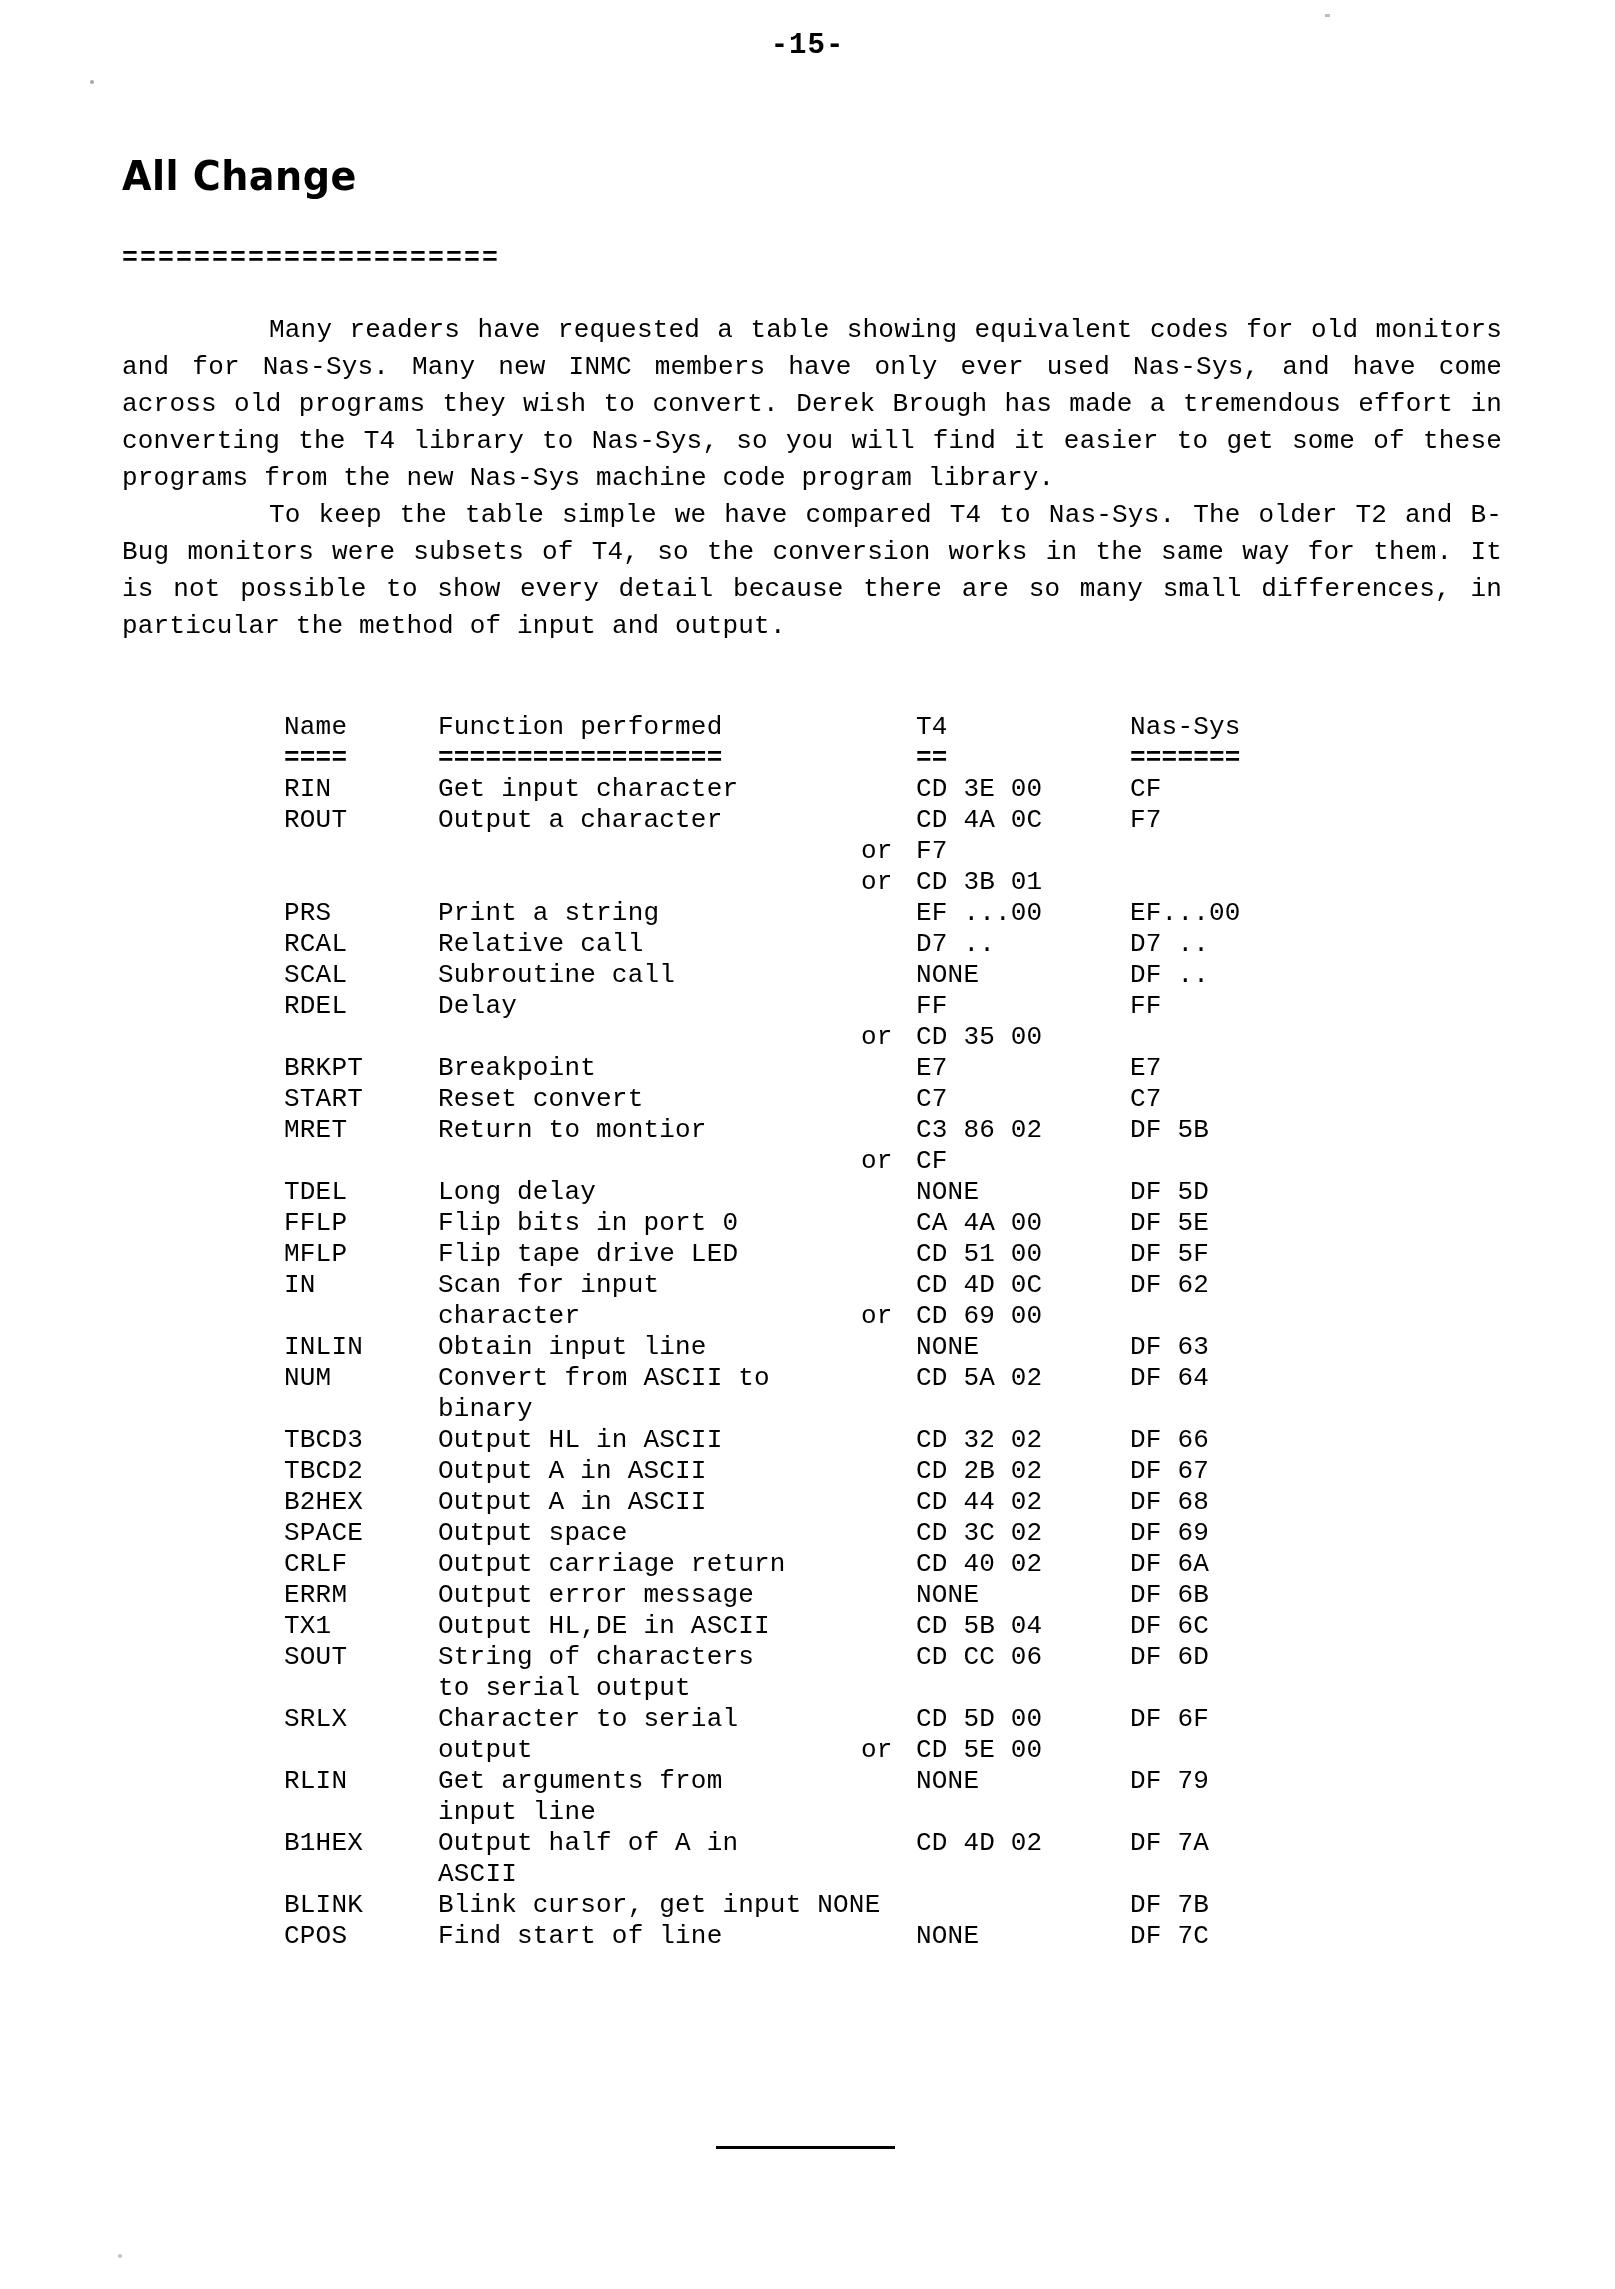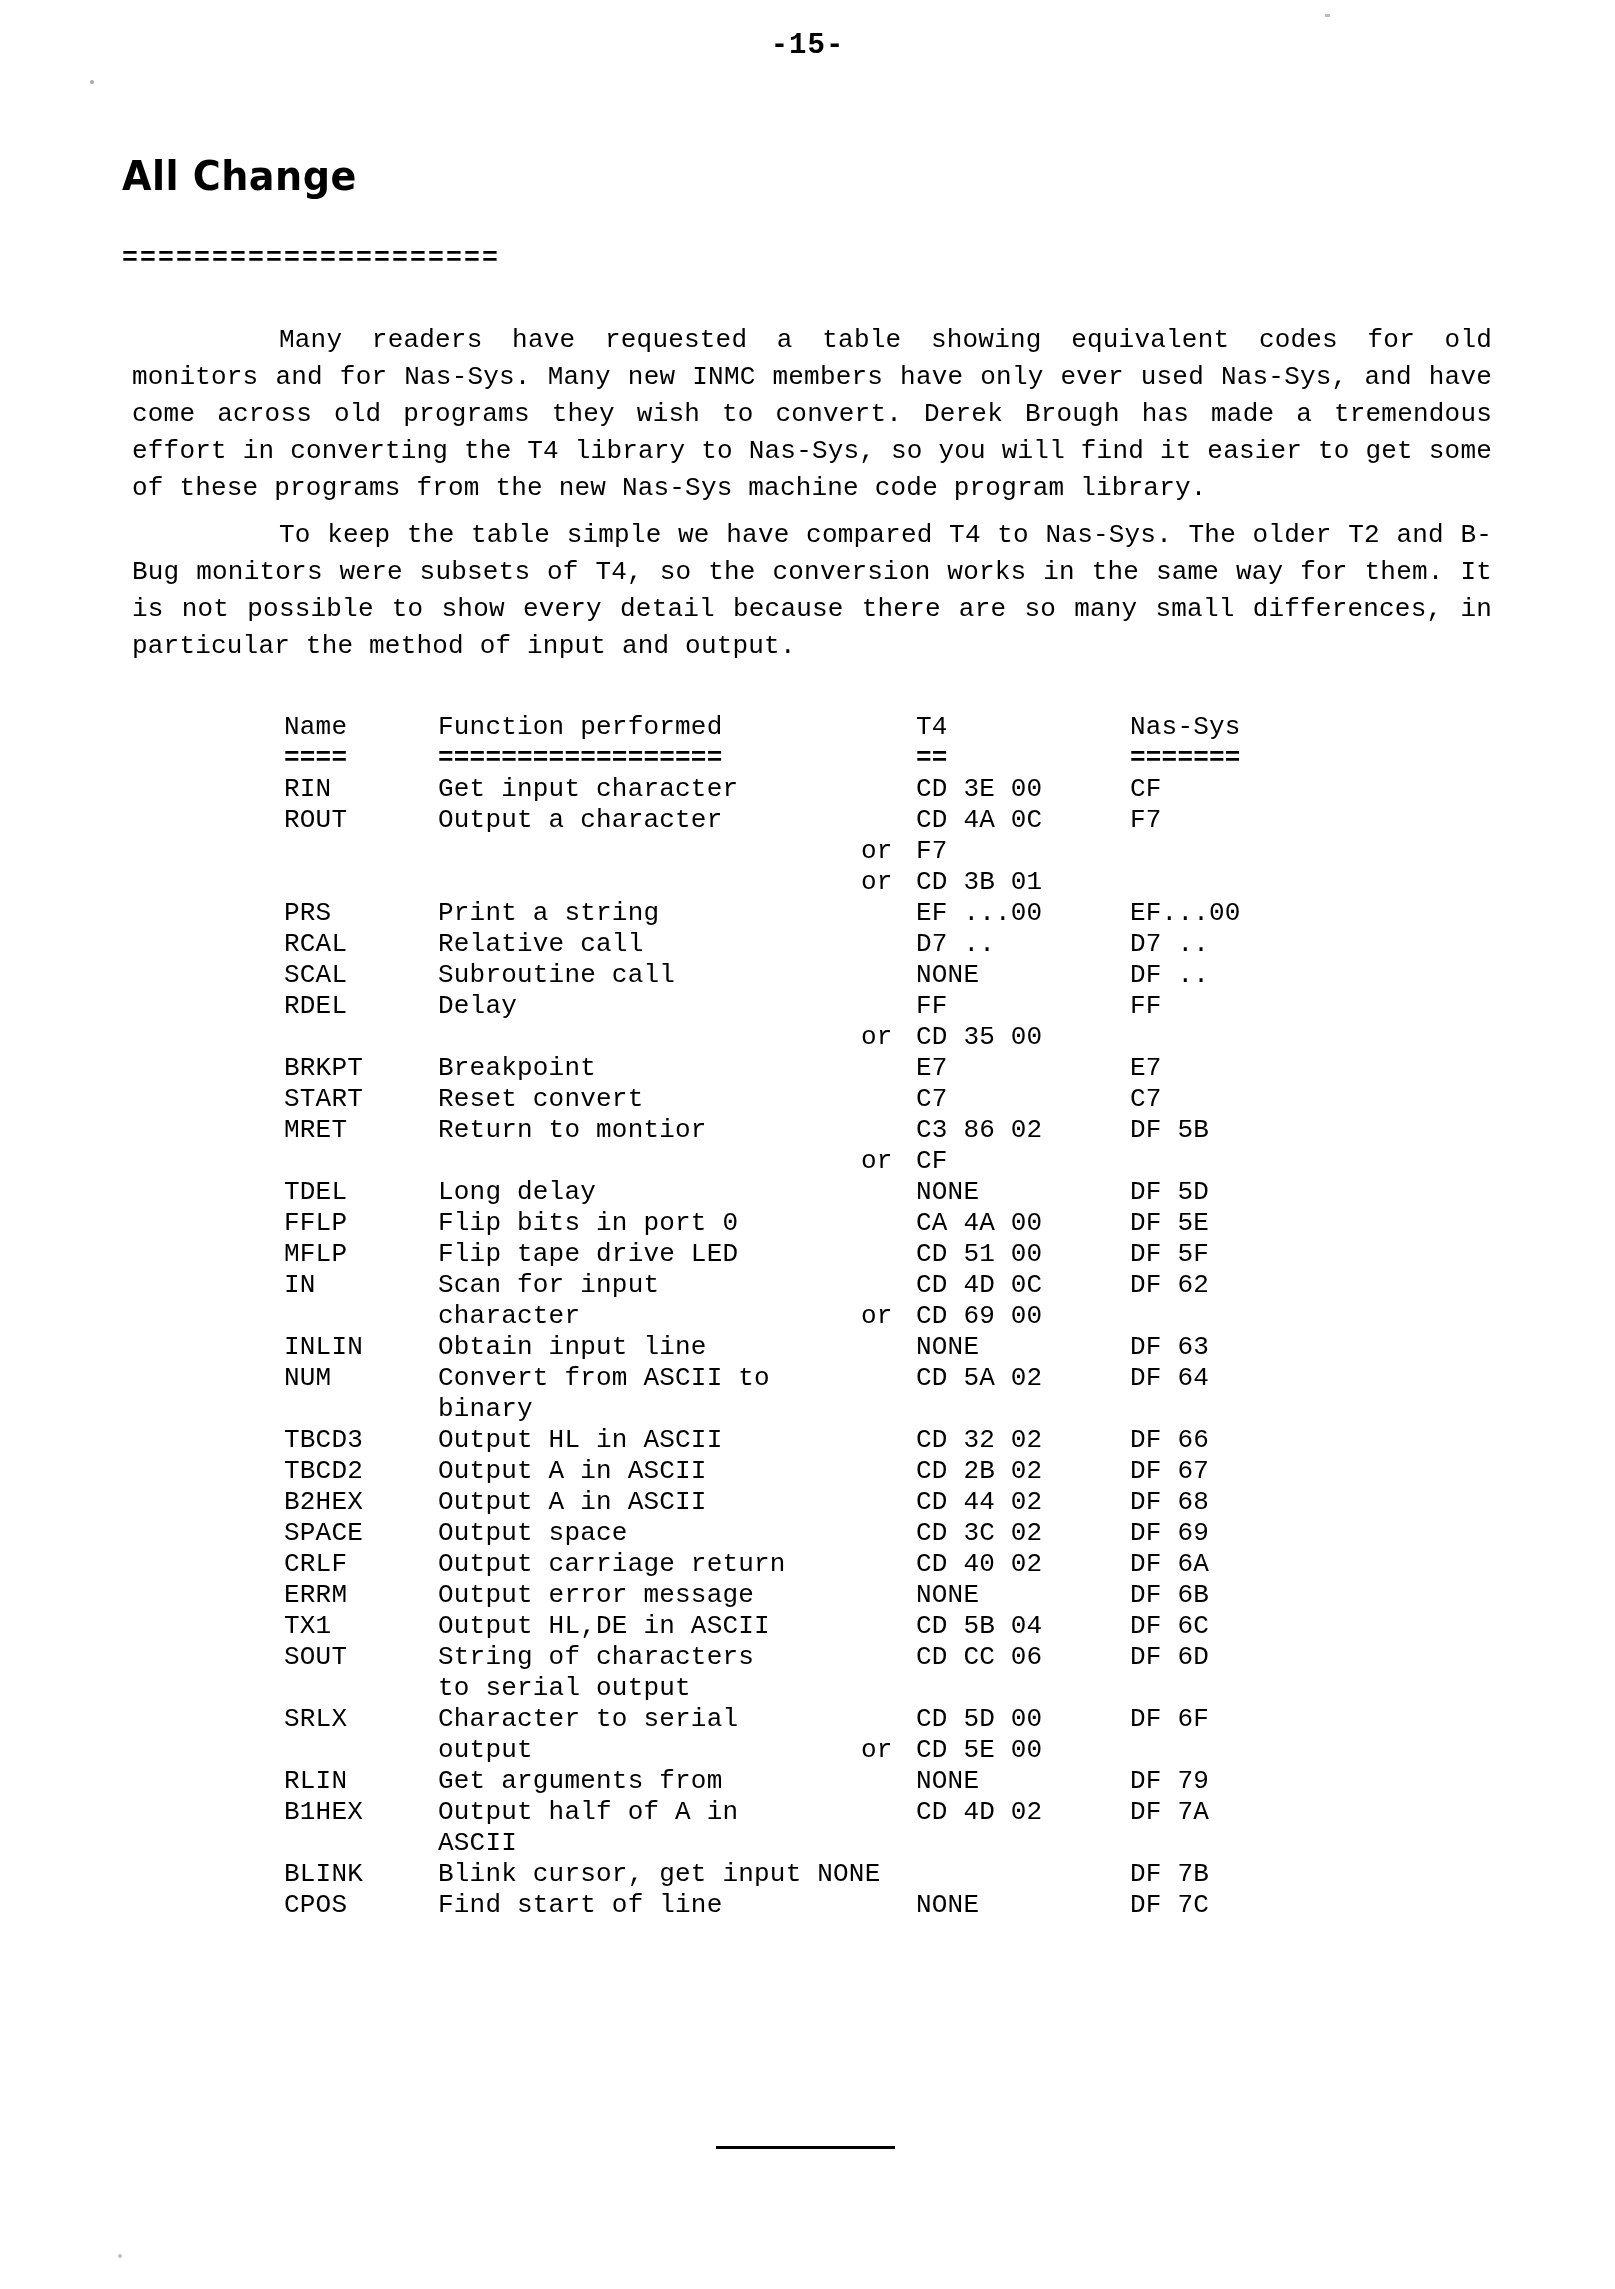--- a/index.html
+++ b/index.html
@@ -107,21 +107,21 @@
   .body-block {
     position: absolute;
     top: 312px;
     left: 122px;
     width: 1380px;
     font-size: 26px;
     line-height: 37px;
     letter-spacing: 0.2px;
   }
   .para {
-    margin: 10px;
+    margin: 0;
     text-align: justify;
     text-justify: inter-word;
     text-indent: 147px;
   }
   .para:last-child { text-align: justify; }
 
   
   .table {
     position: absolute;
     top: 712px;
@@ -396,20 +396,23 @@
           <span class="c-or">or</span>
           <span class="c-t4">CD 5E 00</span>
         </div>
         <div class="trow">
           <span class="c-name">RLIN</span>
           <span class="c-func">Get arguments from</span>
           <span class="c-t4">NONE</span>
           <span class="c-nas">DF 79</span>
         </div>
         <div class="trow">
+          <span class="c-func">input line</span>
+        </div>
+        <div class="trow">
           <span class="c-name">B1HEX</span>
           <span class="c-func">Output half of A in</span>
           <span class="c-t4">CD 4D 02</span>
           <span class="c-nas">DF 7A</span>
         </div>
         <div class="trow">
           <span class="c-func">ASCII</span>
         </div>
         <div class="trow">
           <span class="c-name">BLINK</span>

